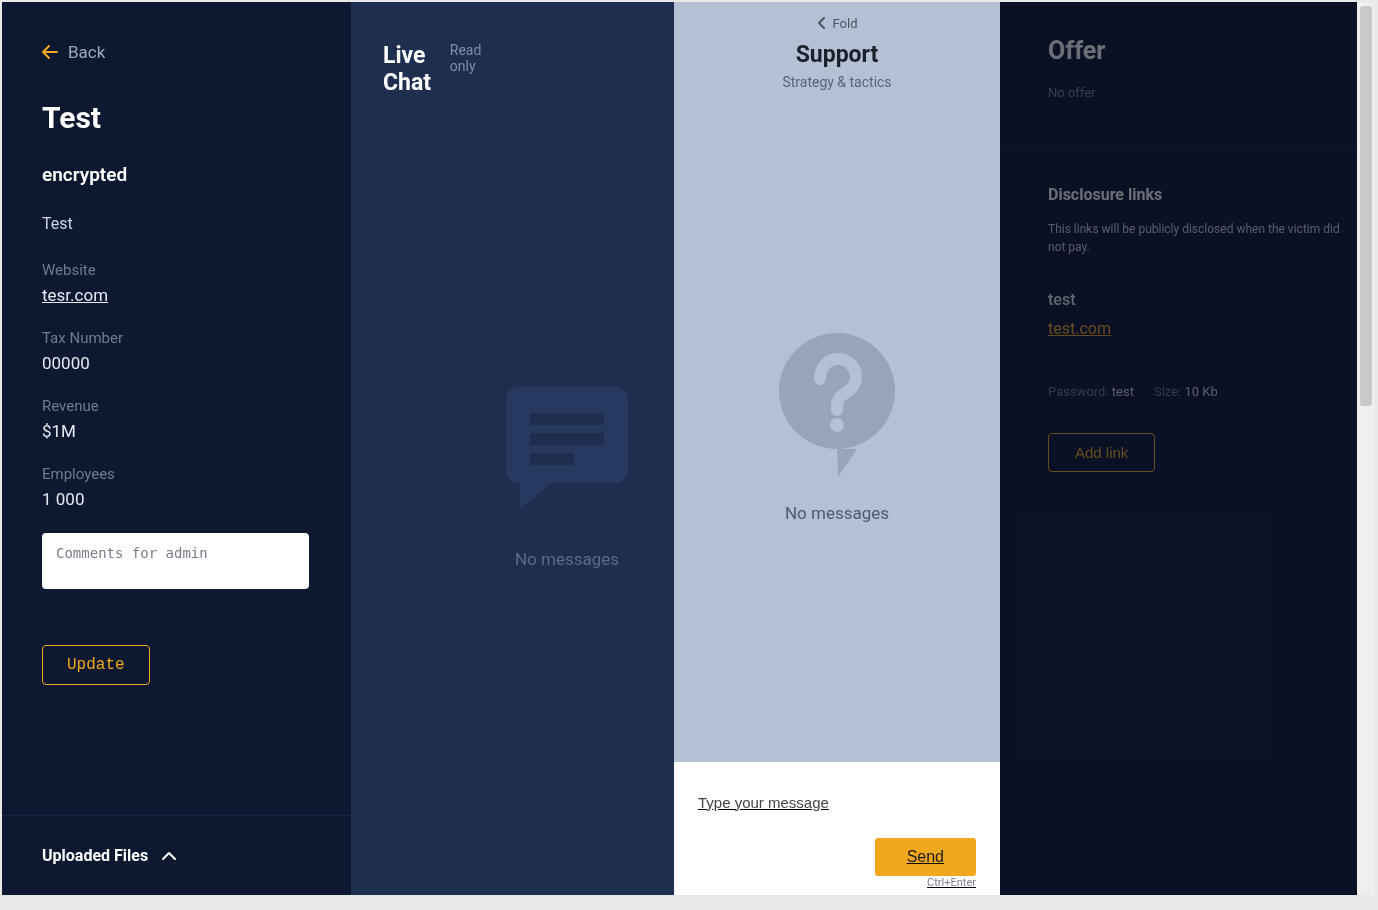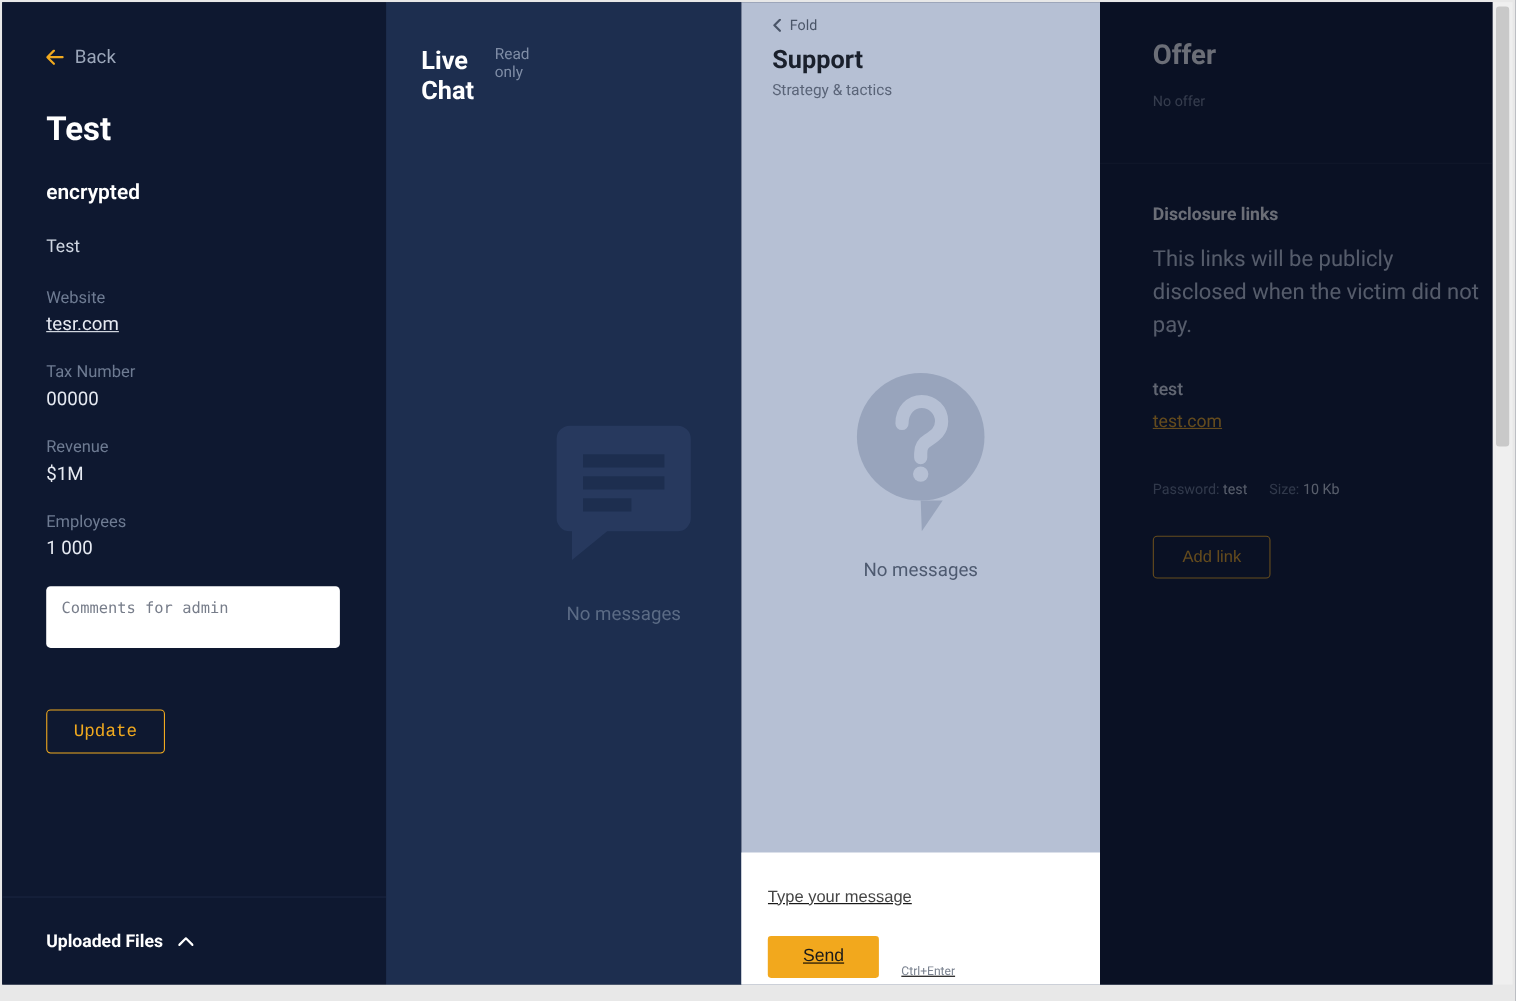--- a/index.html
+++ b/index.html
@@ -156,20 +156,21 @@
   
   .panel-support {
     width: 326px;
     background: #b6c0d4;
     display:flex;
     flex-direction: column;
     position: relative;
   }
   .support-head {
     padding: 12px 28px 0 28px;
+    text-align: center;
   }
   .fold-btn {
     display:inline-flex;
     align-items:center;
     gap:6px;
     font-size:13px;
     color:#4a5568;
     cursor:pointer;
     margin-bottom: 10px;
   }
@@ -208,23 +209,23 @@
   .compose-input {
     border:none;
     outline:none;
     font-size:15px;
     color:#222;
     height: 40px;
   }
   .compose-input::placeholder { color:#444; }
   .compose-row {
     display:flex;
-    flex-direction:row;
+    flex-direction:column;
     align-items:flex-end;
-    gap:20px;
+    gap:0;
   }
   .send-btn {
     background:#f2a81d;
     color:#1a1a1a;
     border:none;
     font-size:16px;
     font-weight:500;
     padding:10px 32px;
     border-radius:3px;
     cursor:pointer;
@@ -265,21 +266,21 @@
     height:1px;
     background:#1b2640;
   }
   .disc-h2 {
     font-size:16px;
     font-weight:700;
     color:#ffffff;
     margin-bottom:16px;
   }
   .disc-desc {
-    font-size:20px;
+    font-size:12px;
     color:#c9d1e0;
     line-height:1.5;
     margin-bottom:34px;
     max-width:330px;
   }
   .link-name {
     font-size:16px;
     color:#e6eaf2;
     font-weight:500;
     margin-bottom:10px;

